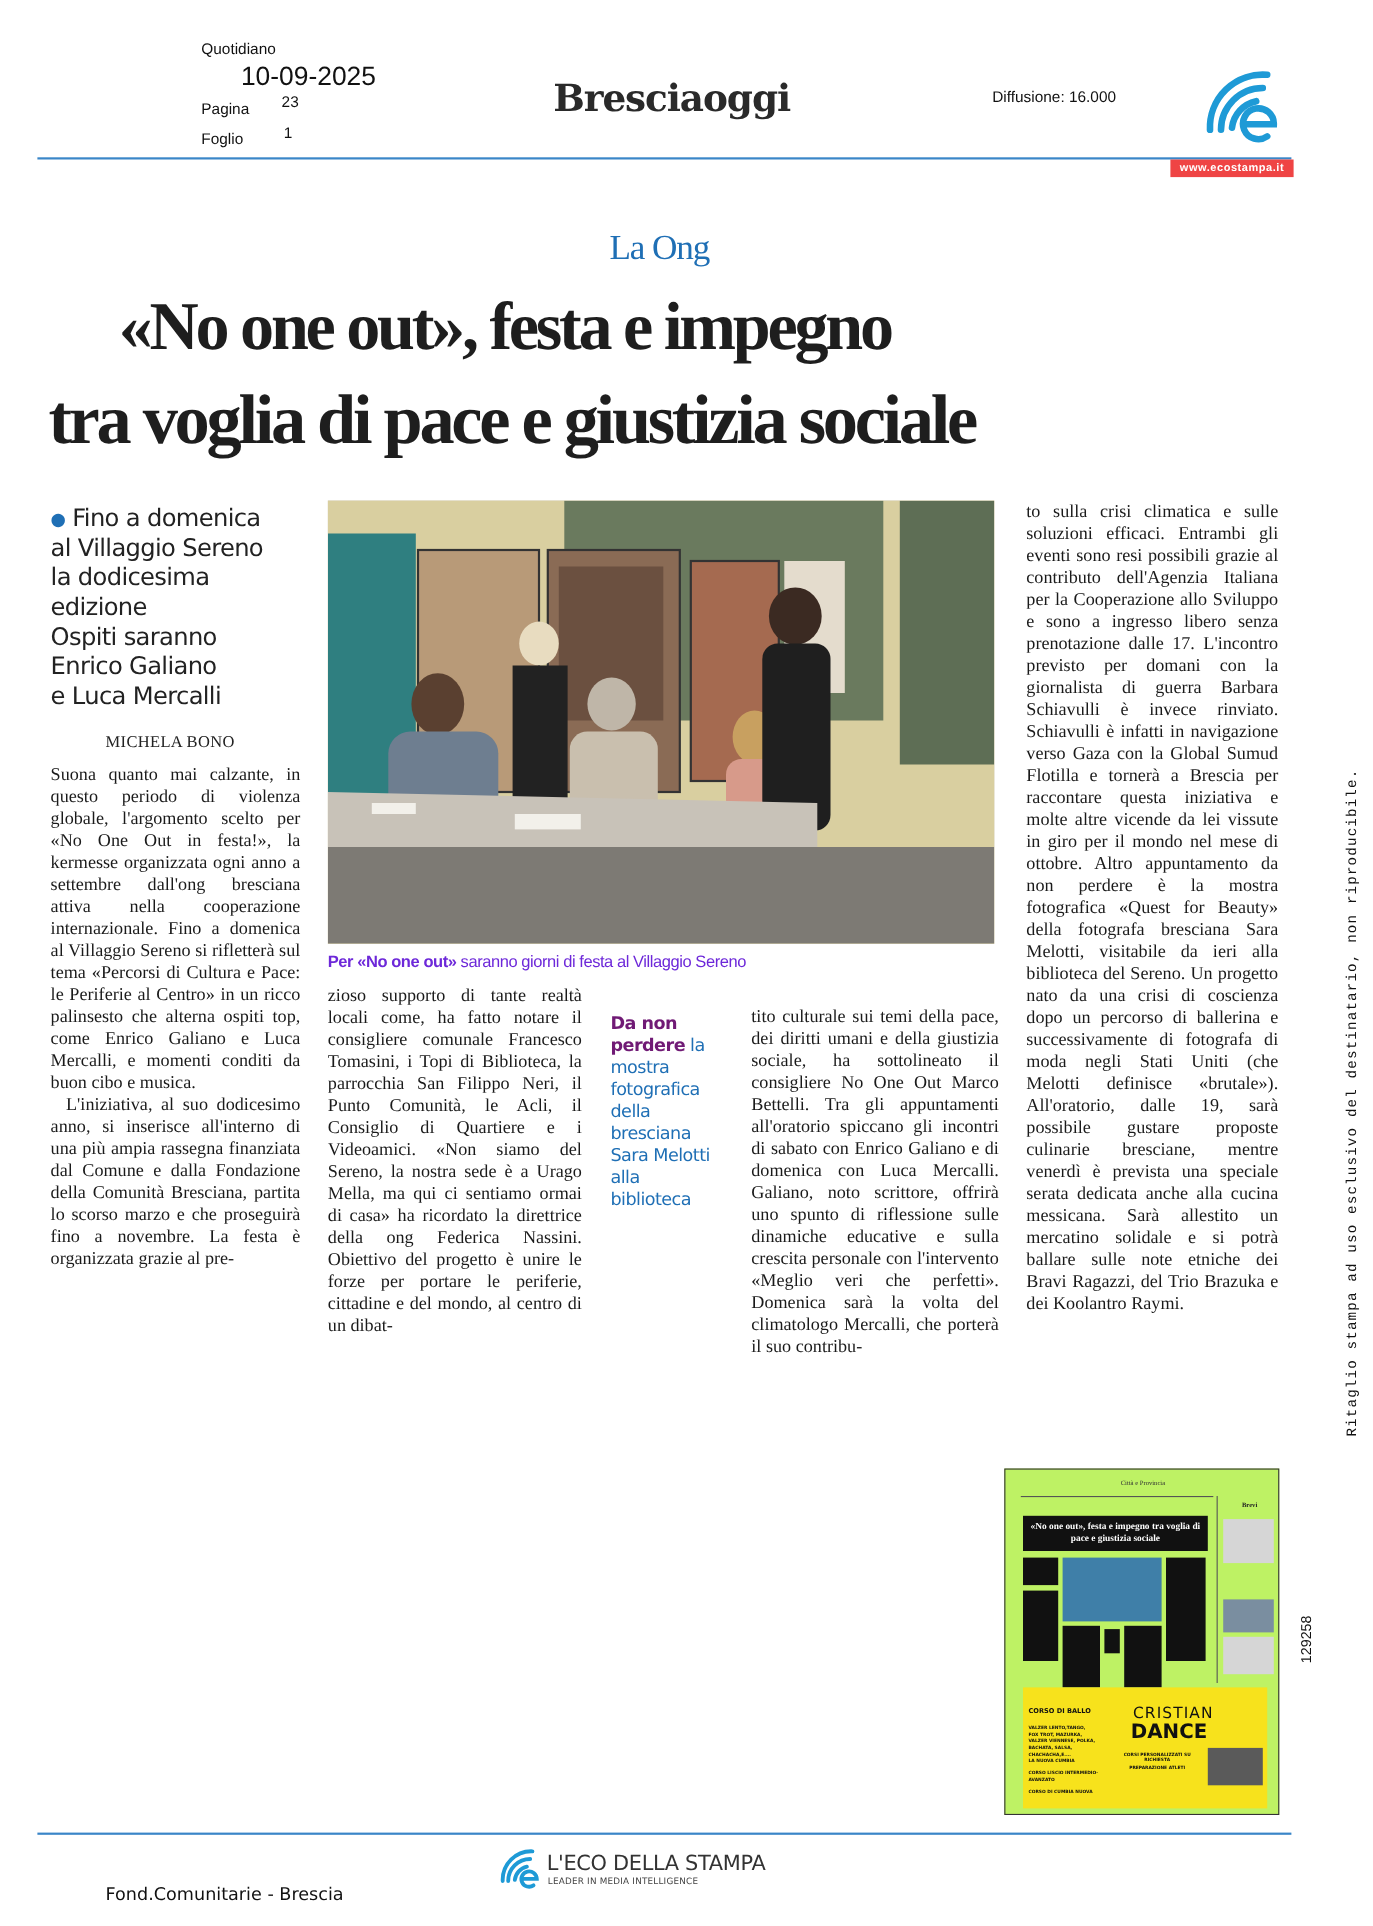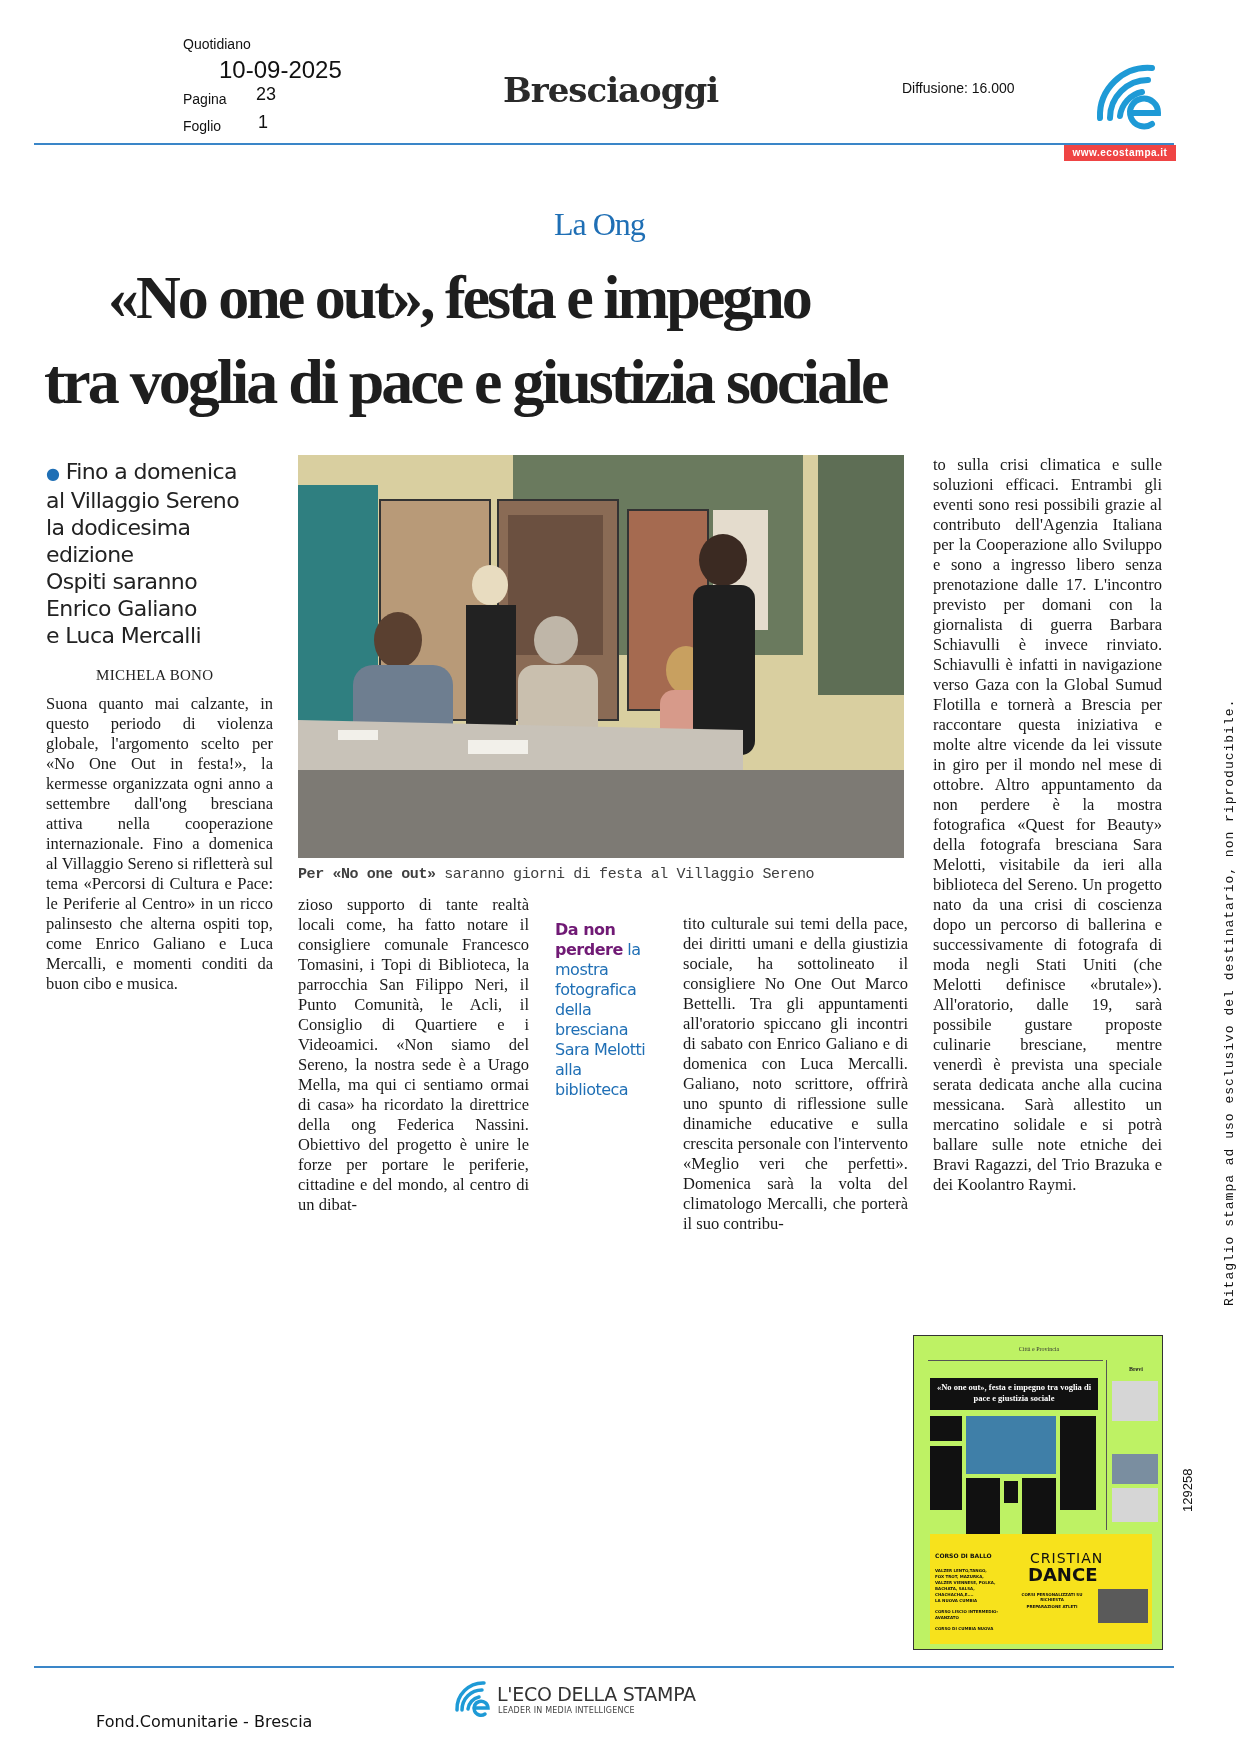--- a/index.html
+++ b/index.html
@@ -4,39 +4,39 @@
 <style>
   * { box-sizing: border-box; margin: 0; padding: 0; }
   html, body { width: 1248px; height: 1751px; background: #ffffff; overflow: hidden; }
   body { position: relative; font-family: "Liberation Sans", sans-serif; color: #222; }
 
   .abs { position: absolute; }
 
   
   .hdr-small { font-family: "Liberation Sans", sans-serif; font-size: 14px; color: #111; }
   .hdr-date { font-family: "Liberation Sans", sans-serif; font-size: 24px; color: #111; }
-  .hdr-num { font-family: "Liberation Sans", sans-serif; font-size: 18px; color: #111; }
+  .hdr-num { font-family: "Liberation Sans", sans-serif; font-size: 14px; color: #111; }
   .masthead { font-family: "DejaVu Serif", serif; font-weight: bold; font-size: 34px; color: #2a2a2a; letter-spacing: -1px; }
   .diffusione { font-size: 14px; color: #111; }
   .top-rule { left: 34px; top: 143px; width: 1140px; height: 2px; background: #3a86c8; }
   .eco-url { left: 1064px; top: 145px; width: 112px; height: 16px; background: #ef4444; color: #fff; font-size: 10px; font-weight: bold; text-align: center; line-height: 16px; letter-spacing: 0.5px; }
 
   
   .kicker { font-family: "Liberation Serif", serif; font-weight: normal; font-size: 32px; color: #1f6fb5; letter-spacing: -1px; }
   .headline { font-family: "Liberation Serif", serif; font-weight: bold; color: #1e1e1e; letter-spacing: -3px; line-height: 1; white-space: nowrap; }
   .subhead { font-family: "DejaVu Sans", sans-serif; font-size: 22px; line-height: 27px; color: #222; letter-spacing: -0.6px; }
   .subhead .dot { color: #1f6fb5; font-size: 16px; vertical-align: middle; }
   .byline { font-family: "Liberation Serif", serif; font-size: 15px; color: #222; letter-spacing: 0.3px; }
 
   .col { font-family: "Liberation Serif", serif; font-size: 16.5px; line-height: 20px; color: #1a1a1a; text-align: justify; hyphens: manual; }
   .col p { text-indent: 0; }
   .col p + p { text-indent: 14px; }
 
   .photo { left: 298px; top: 455px; width: 606px; height: 403px; overflow: hidden; background: #cfc7a8; }
-  .caption { font-family: Liberation Mono, monospace; font-size: 15px; color: #404040; letter-spacing: -0.4px; }
+  .caption { font-family: Liberation Sans, sans-serif; font-size: 15px; color: #6d28d9; letter-spacing: -0.4px; }
   .caption b { font-weight: bold; }
 
   .pullquote { font-family: "DejaVu Sans", sans-serif; font-size: 16px; line-height: 20px; color: #1f6fb5; letter-spacing: -0.5px; }
   .pullquote b { color: #701a75; }
 
   .side-note { font-family: "Liberation Mono", monospace; font-size: 13px; color: #111; transform: rotate(-90deg); transform-origin: left top; white-space: nowrap; letter-spacing: 1px; }
   .side-num { font-family: "Liberation Sans", sans-serif; font-size: 13px; color: #111; transform: rotate(-90deg); transform-origin: left top; white-space: nowrap; }
 
   .thumb { left: 913px; top: 1335px; width: 250px; height: 315px; border: 1px solid #333; background: #bef264; overflow: hidden; }
 
@@ -81,20 +81,21 @@
   <div>la dodicesima</div>
   <div>edizione</div>
   <div>Ospiti saranno</div>
   <div>Enrico Galiano</div>
   <div>e Luca Mercalli</div>
 </div>
 <div class="abs byline" style="left:96px; top:667px;">MICHELA BONO</div>
 
 <div class="abs col" style="left:46px; top:694px; width:227px;">
   <p>Suona quanto mai calzante, in questo periodo di violenza globale, l'argomento scelto per «No One Out in festa!», la kermesse organizzata ogni anno a settembre dall'ong bresciana attiva nella cooperazione internazionale. Fino a domenica al Villaggio Sereno si rifletterà sul tema «Percorsi di Cultura e Pace: le Periferie al Centro» in un ricco palinsesto che alterna ospiti top, come Enrico Galiano e Luca Mercalli, e momenti conditi da buon cibo e musica.</p>
+  <p>L'iniziativa, al suo dodicesimo anno, si inserisce all'interno di una più ampia rassegna finanziata dal Comune e dalla Fondazione della Comunità Bresciana, partita lo scorso marzo e che proseguirà fino a novembre. La festa è organizzata grazie al pre-</p>
 </div>
 
 <div class="abs photo">
   <svg width="606" height="403" viewBox="0 0 606 403">
     <rect width="606" height="403" fill="#d9cfa0"></rect>
     <rect x="0" y="30" width="80" height="260" fill="#2f7f80"></rect>
     <rect x="215" y="0" width="290" height="200" fill="#6a7a5e"></rect>
     <rect x="520" y="0" width="86" height="240" fill="#5e6e55"></rect>
     <rect x="82" y="45" width="110" height="220" fill="#b89a78" stroke="#333" stroke-width="2"></rect>
     <rect x="200" y="45" width="120" height="220" fill="#8a6b55" stroke="#333" stroke-width="2"></rect>

